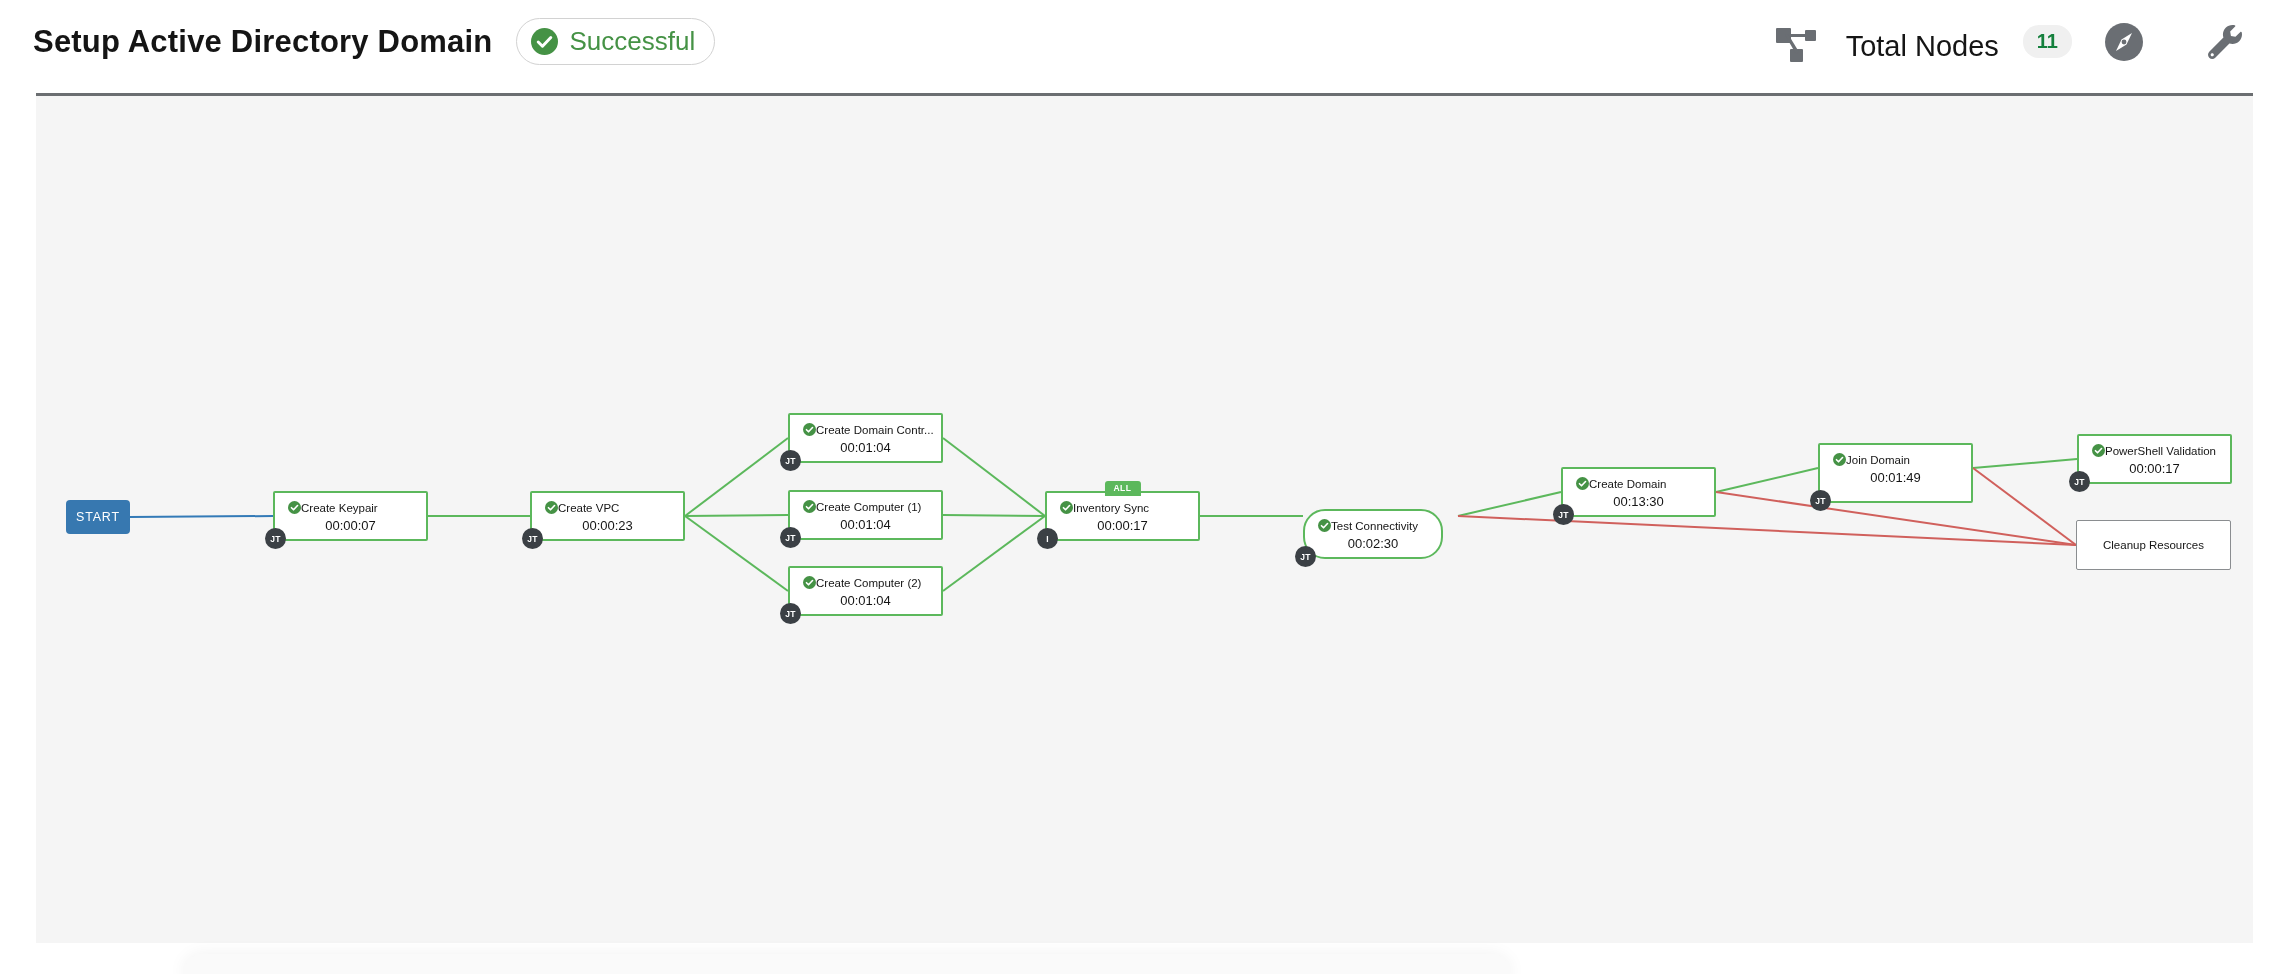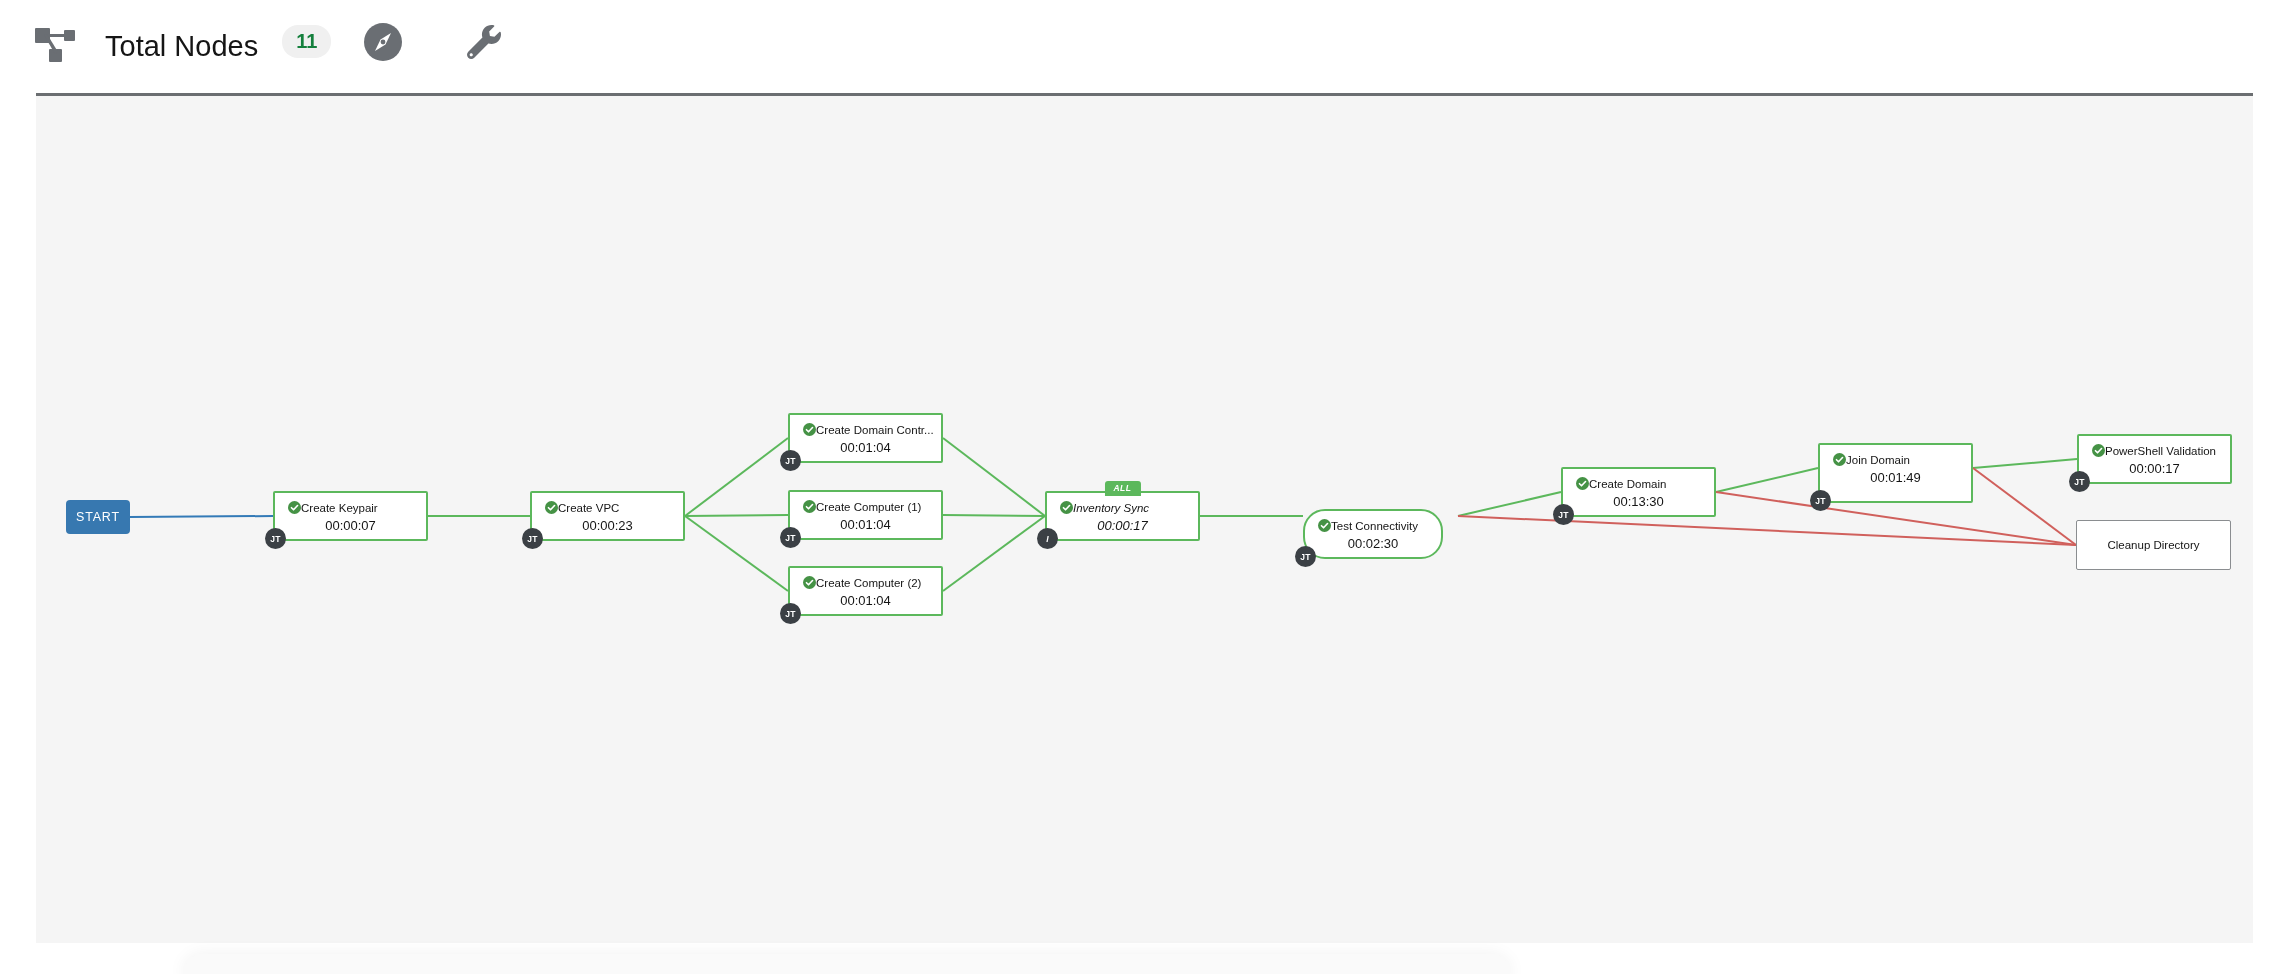--- a/index.html
+++ b/index.html
@@ -84,20 +84,32 @@
     left: 184px; top: 954px; width: 1326px; height: 26px;
     background: #fafafa;
     border-radius: 18px 18px 0 0;
     box-shadow: 0 0 18px rgba(0,0,0,0.06);
   }
 </style>
 </head>
 <body>
 
 <div class="header">
+  <div class="header-left">
+    <h1 class="page-title">Setup Active Directory Domain</h1>
+    <div class="status-pill">
+      <span style="display:flex;">
+        <svg width="27" height="27" viewBox="0 0 24 24">
+          <circle cx="12" cy="12" r="12" fill="#459245"></circle>
+          <path d="M6.4 12.4 L10.2 16.2 L17.6 8.4" stroke="#ffffff" stroke-width="2.6" fill="none" stroke-linecap="round" stroke-linejoin="round"></path>
+        </svg>
+      </span>
+      <span class="pill-text">Successful</span>
+    </div>
+  </div>
   <div class="header-right">
     <span style="display:flex;">
       <svg width="46" height="40" viewBox="0 0 46 40" fill="#6a6e73">
         <rect x="2" y="6" width="15" height="15" rx="1"></rect>
         <rect x="31" y="8" width="11" height="11" rx="1"></rect>
         <rect x="16" y="27" width="13" height="13" rx="1"></rect>
         <path d="M12 12 L36 12 L36 15 L12 15 Z"></path>
         <path d="M11 13 L14 12 L25 30 L22 32 Z"></path>
       </svg>
     </span>
@@ -199,21 +211,21 @@
           <svg width="13" height="13" viewBox="0 0 24 24">
             <circle cx="12" cy="12" r="12" fill="#459245"></circle>
             <path d="M6.4 12.4 L10.2 16.2 L17.6 8.4" stroke="#ffffff" stroke-width="3" fill="none" stroke-linecap="round" stroke-linejoin="round"></path>
           </svg>
         </span>
         <span>Create Computer (2)</span>
       </div>
       <div class="elapsed">00:01:04</div>
       <div class="type-badge">JT</div>
     </div>
-    <div class="wf-node" style="left: 1009px; top: 395px; width: 155px; height: 50px; font-style: italic;">
+    <div class="wf-node" style="left: 1009px; top: 395px; width: 155px; height: 50px;">
       <div class="all-badge">ALL</div>
       <div class="name-row">
         <span style="display: flex;">
           <svg width="13" height="13" viewBox="0 0 24 24">
             <circle cx="12" cy="12" r="12" fill="#459245"></circle>
             <path d="M6.4 12.4 L10.2 16.2 L17.6 8.4" stroke="#ffffff" stroke-width="3" fill="none" stroke-linecap="round" stroke-linejoin="round"></path>
           </svg>
         </span>
         <span>Inventory Sync</span>
       </div>
@@ -267,18 +279,18 @@
             <path d="M6.4 12.4 L10.2 16.2 L17.6 8.4" stroke="#ffffff" stroke-width="3" fill="none" stroke-linecap="round" stroke-linejoin="round"></path>
           </svg>
         </span>
         <span>PowerShell Validation</span>
       </div>
       <div class="elapsed">00:00:17</div>
       <div class="type-badge">JT</div>
     </div>
     <div class="wf-node plain" style="left: 2040px; top: 424px; width: 155px; height: 50px;">
       <div class="name-row">
-        <span>Cleanup Directory</span>
+        <span>Cleanup Resources</span>
       </div>
     </div>
   </div>
 
 <div class="legend-peek"></div>
 
 </body></html>

